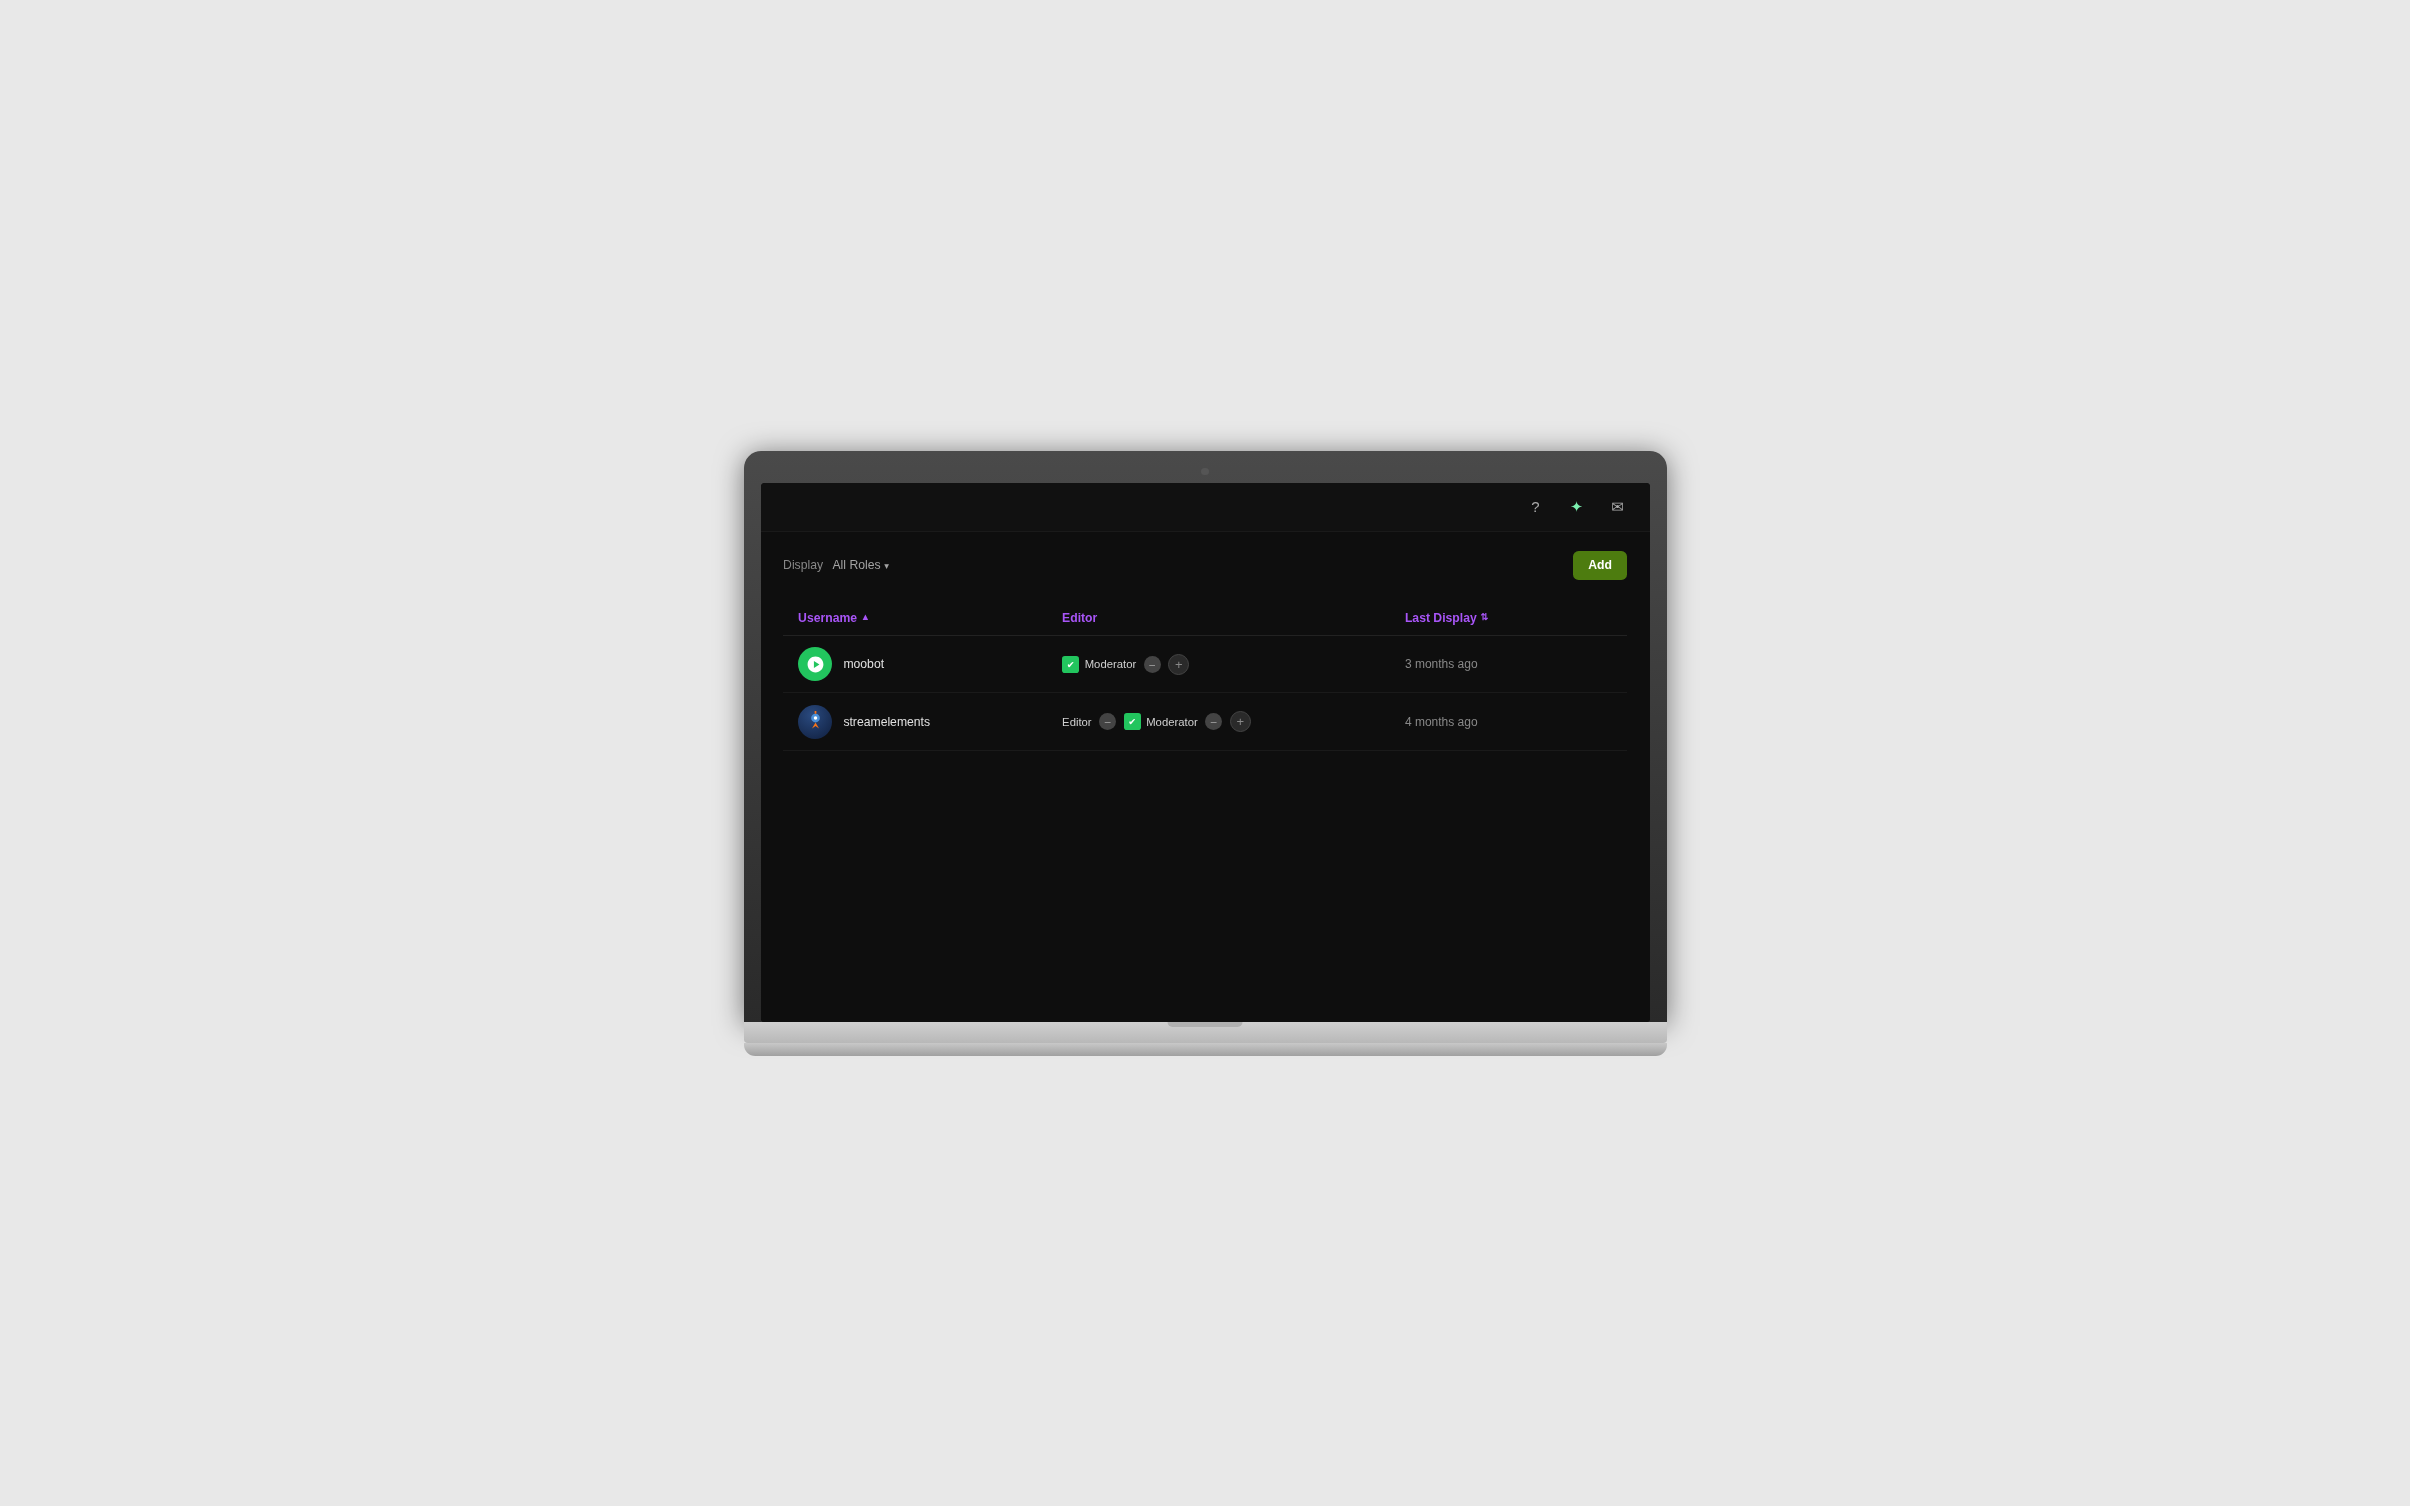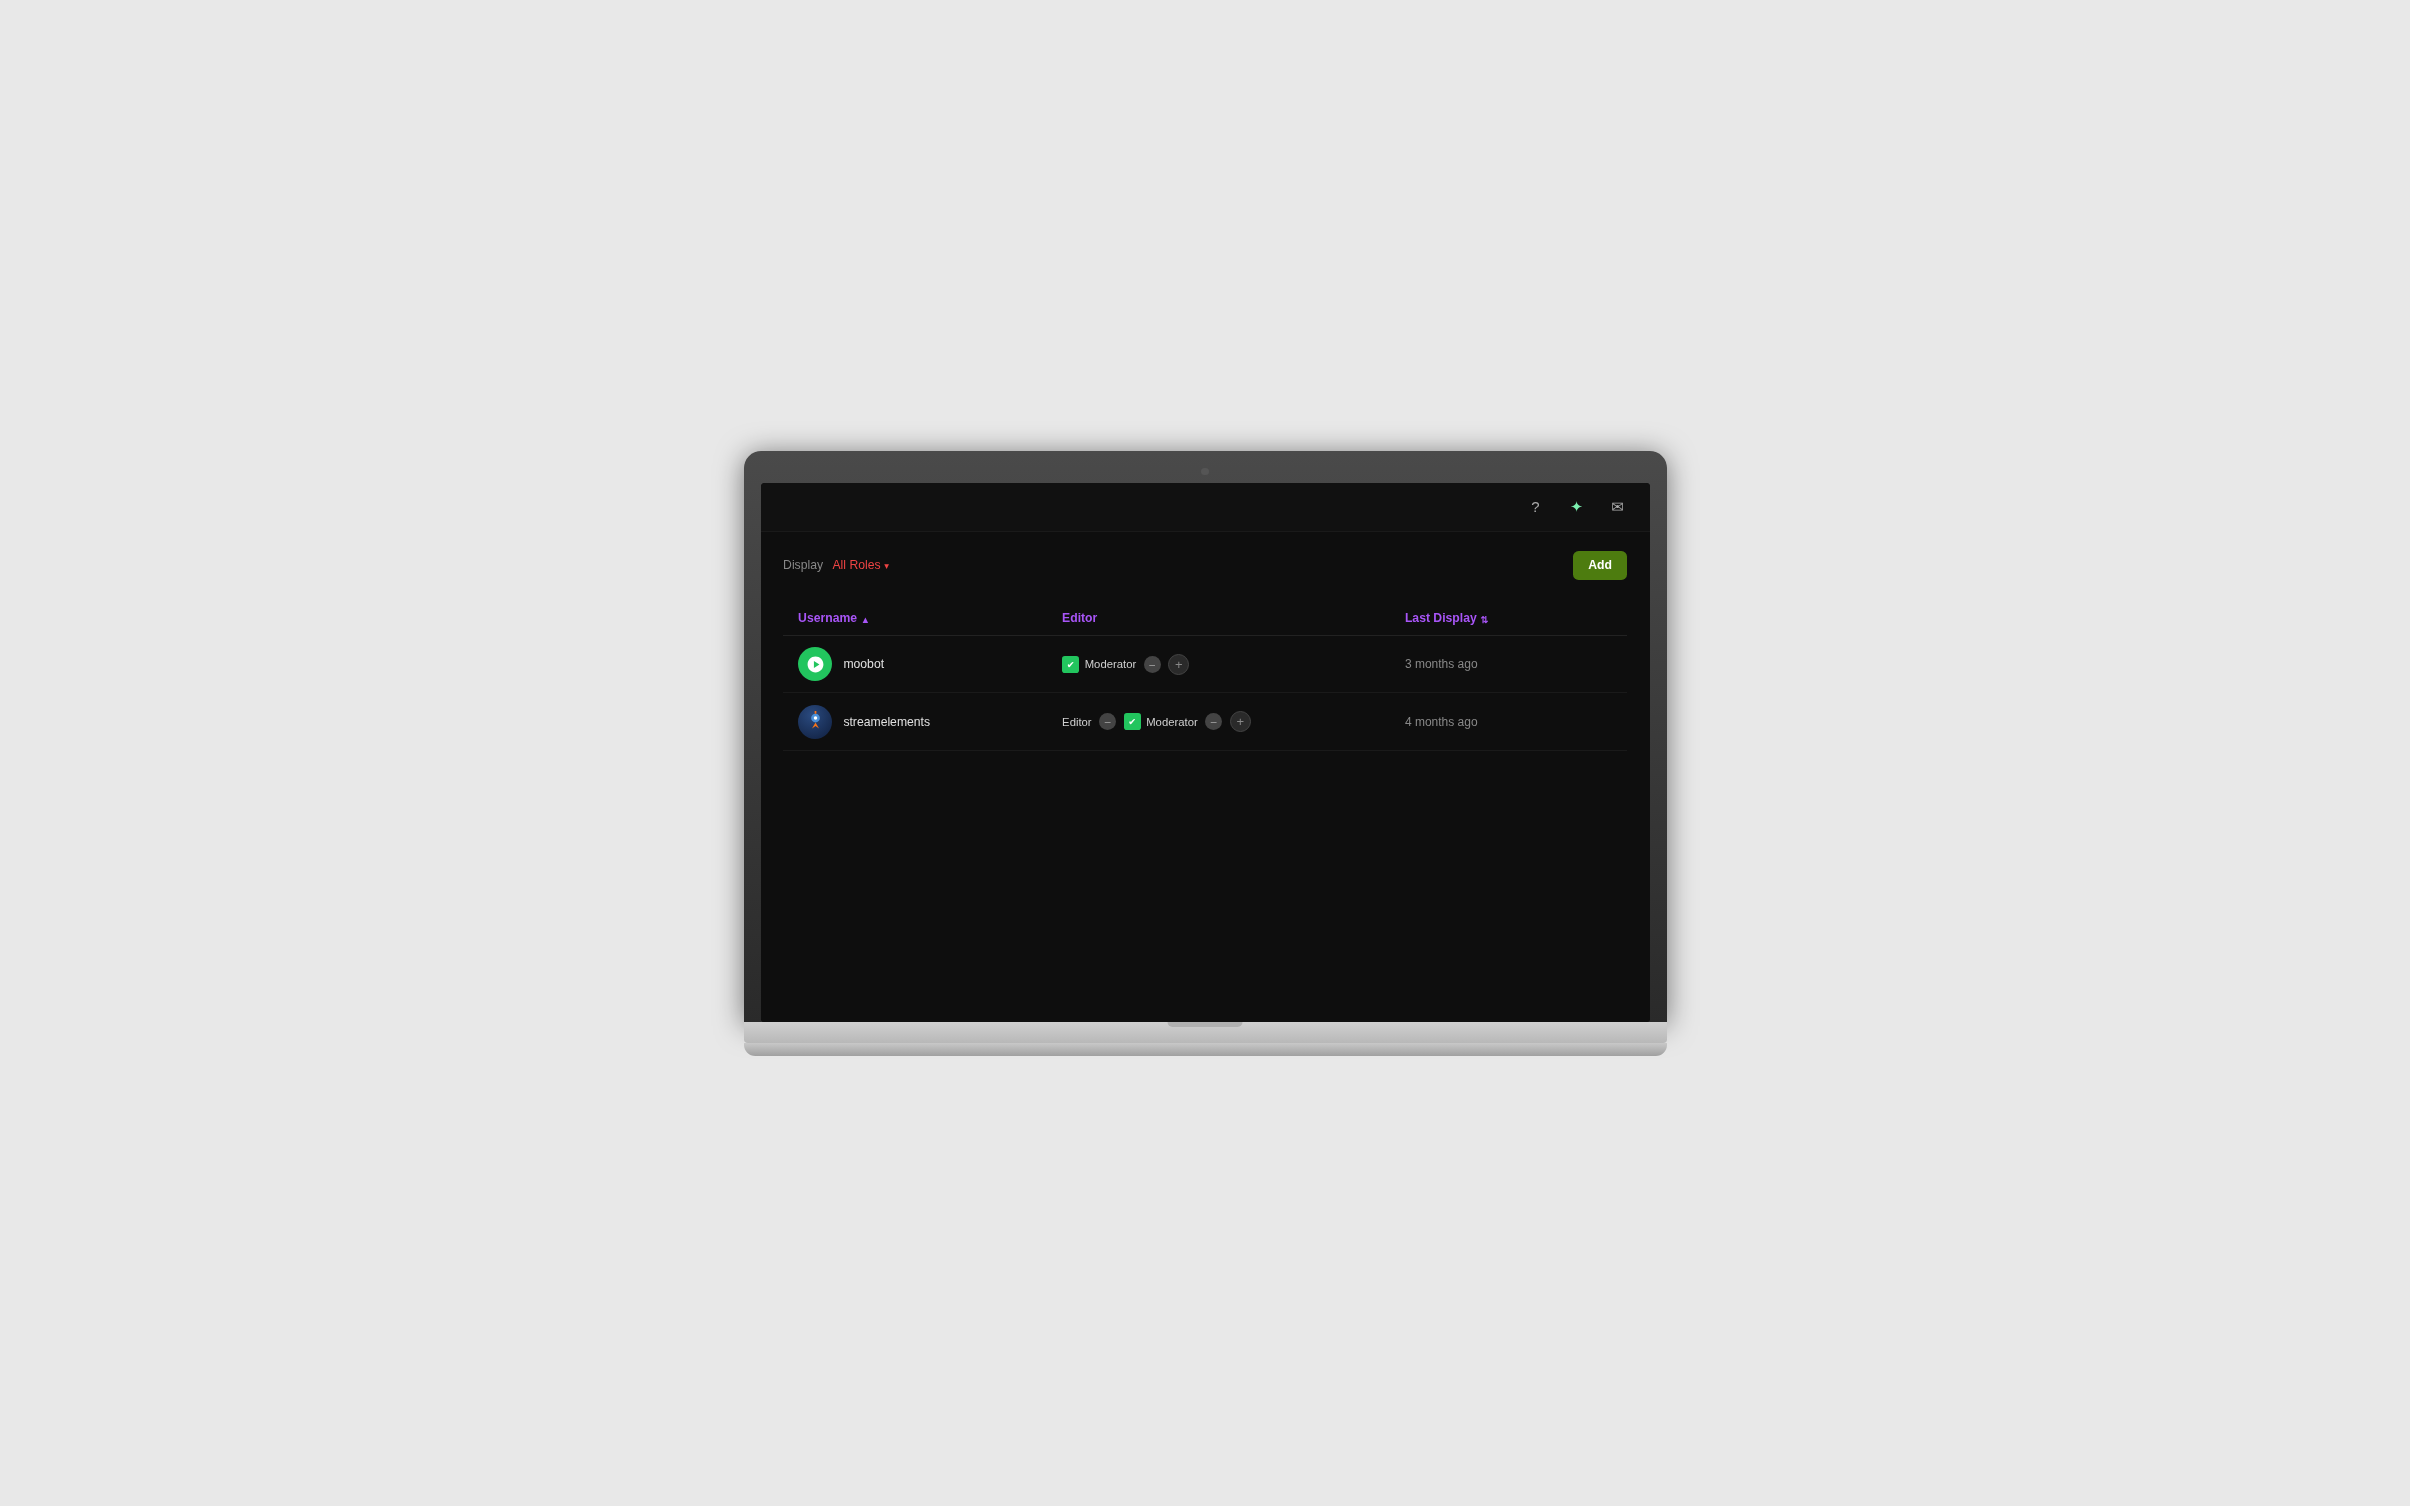--- a/index.html
+++ b/index.html
@@ -121,21 +121,21 @@
       align-items: flex-end;
       gap: 9.4px;
     }
 
     .display-label {
       color: #888;
       font-size: 12.2px;
     }
 
     .roles-dropdown {
-      color: #ef4444;
+      color: #a3a3a3;
       font-size: 12.2px;
       font-weight: 500;
       display: flex;
       align-items: center;
       gap: 3.8px;
       cursor: pointer;
     }
 
     .chevron-down {
       font-size: 9.4px;
@@ -162,21 +162,21 @@
       grid-template-columns: 264px 1fr 207px;
       padding: 9.4px 15px;
       border-bottom: 0.9px solid #222;
     }
 
     .col-header {
       font-size: 12.2px;
       font-weight: 600;
       color: #a855f7;
       display: flex;
-      align-items: flex-end;
+      align-items: flex-start;
       gap: 3.8px;
     }
 
     .sort-icon {
       font-size: 9.4px;
       color: #a855f7;
     }
 
     .table-row {
       display: grid;

